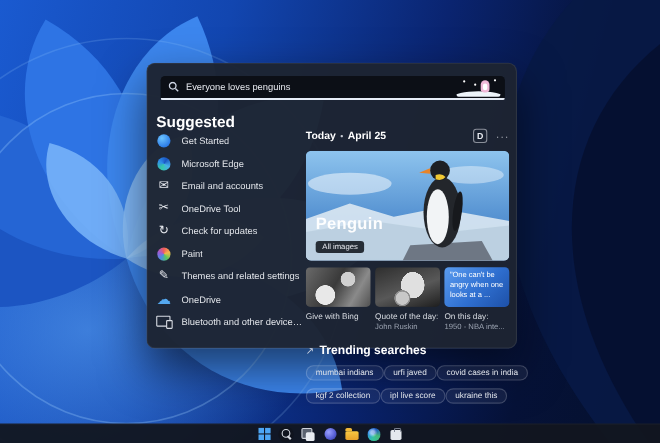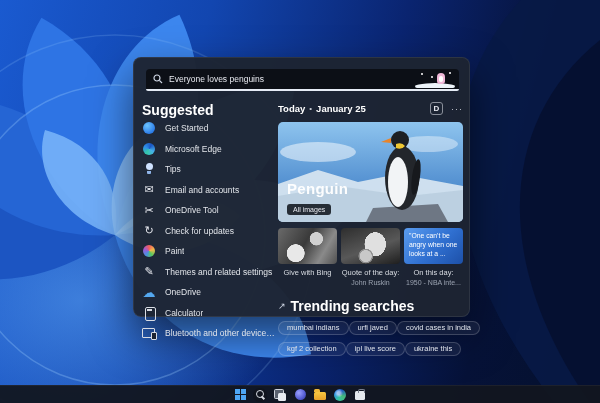--- a/index.html
+++ b/index.html
@@ -55,21 +55,21 @@
   .ic-paint:before { content:""; width:12px; height:12px; border-radius:50%;
       background:conic-gradient(#f25c5c,#f2b84a,#58c85e,#4a90e2,#9a5cd8,#f25c5c); }
   .ic-cloud { color:#54a8f0; font-size:13px; }
   .ic-calc:before { content:""; width:9px; height:12px; border:1px solid #d8dce4; border-radius:2px; position:absolute; top:1px; left:2.5px; }
   .ic-calc:after { content:""; width:5px; height:2px; background:#d8dce4; position:absolute; top:3.5px; left:4.5px; }
   .ic-devices:before { content:""; width:11px; height:8px; border:1px solid #d8dce4; border-radius:1px; position:absolute; top:2px; left:0; }
   .ic-devices:after { content:""; width:4px; height:6px; border:1px solid #d8dce4; border-radius:1px; background:#1d2432; position:absolute; top:6px; left:9px; }
 
   
   .rcol { position:absolute; left:144px; top:44px; width:185px; }
-  .today-row { display:flex; align-items:center; height:13px; }
+  .today-row { display:flex; align-items:center; height:13px;margin-top:15px; }
   .today-row .t { font-size:9.5px; font-weight:bold; color:#ffffff; }
   .today-row .sep { font-size:8px; color:#c8ccd4; margin:0 4px; }
   .profile-badge { margin-left:auto; width:13px; height:13px; border:1px solid #8a8f9a; border-radius:3px;
       color:#e8eaf0; font-size:8px; font-weight:bold; display:flex; align-items:center; justify-content:center; }
   .more-dots { margin-left:8px; color:#c8ccd4; font-size:9px; letter-spacing:1px; }
 
   .hero { position:relative; margin-top:7px; width:185px; height:100px; border-radius:5px; overflow:hidden; }
   .hero-title { position:absolute; left:9px; bottom:25px; font-size:15px; font-weight:bold; color:rgba(255,255,255,0.96); letter-spacing:0.3px; }
   .hero-badge { position:absolute; left:9px; bottom:7px; background:rgba(12,16,24,0.85); color:#e8eaf0;
       font-size:7px; padding:2px 6px; border-radius:3px; }
@@ -80,29 +80,29 @@
       radial-gradient(circle at 30% 70%, #e8e8e8 0 18%, transparent 19%),
       radial-gradient(circle at 65% 30%, #d0d0d0 0 14%, transparent 15%),
       linear-gradient(120deg,#6a6a6a,#3a3a3a 45%,#8a8a8a 75%,#505050); }
   .tile-bw2 { background:
       radial-gradient(circle at 42% 78%, #c8c8c8 0 13%, #909090 14% 16%, transparent 17%),
       radial-gradient(ellipse 30% 55% at 58% 45%, #e0e0e0 0 60%, transparent 61%),
       linear-gradient(160deg,#2e2e2e,#585858 55%,#1e1e1e); }
   .tile-quote { background:linear-gradient(135deg,#5a9cf0,#2f6fd0 55%,#1d50a8); padding:4px 5px; }
   .tile-quote .q { font-size:6.8px; line-height:1.3; color:#ffffff; }
 
-  .captions { display:flex; gap:4px; margin-top:4px;text-align:center; }
+  .captions { display:flex; gap:4px; margin-top:4px; }
   .cap { width:59px; }
   .cap .c1 { font-size:7.5px; color:#d8dce2; line-height:1.3; }
   .cap .c2 { font-size:7px; color:#9aa2b0; line-height:1.3; }
 
   .trending { margin-top:11px; }
   .tr-head { display:flex; align-items:center; gap:5px; }
   .tr-glyph { color:#cfd6e4; font-size:9px; }
-  .tr-title { font-size:14px; font-weight:bold; color:#ffffff; }
+  .tr-title { font-size:11px; font-weight:bold; color:#ffffff; }
   .chip-row { display:flex; gap:0; margin-top:7px; }
   .chip { height:14px; display:flex; align-items:center; padding:0 8px; border-radius:8px;
       background:rgba(255,255,255,0.06); border:1px solid rgba(255,255,255,0.18);
       font-size:7.5px; color:#dfe3ea; white-space:nowrap; cursor:default; }
 
   
   .taskbar { position:absolute; left:0; bottom:0; width:600px; height:18px;
       background:rgba(18,22,32,0.95); border-top:1px solid rgba(255,255,255,0.05);
       display:flex; align-items:center; justify-content:center; gap:6px; }
   .tb { width:14px; height:14px; position:relative; display:flex; align-items:center; justify-content:center; }
@@ -177,24 +177,20 @@
   <div class="sg-list">
     <div class="sg-row">
       <span class="sg-ic ic-getstarted"></span>
       <span class="sg-label">Get Started</span>
       </div>
     <div class="sg-row">
       <span class="sg-ic ic-edge"></span>
       <span class="sg-label">Microsoft Edge</span>
       </div>
     <div class="sg-row">
-      <span class="sg-ic ic-tips"></span>
-      <span class="sg-label">Tips</span>
-      </div>
-    <div class="sg-row">
       <span class="sg-ic">✉</span>
       <span class="sg-label">Email and accounts</span>
       </div>
     <div class="sg-row">
       <span class="sg-ic">✂</span>
       <span class="sg-label">OneDrive Tool</span>
       </div>
     <div class="sg-row">
       <span class="sg-ic">↻</span>
       <span class="sg-label">Check for updates</span>
@@ -203,36 +199,32 @@
       <span class="sg-ic ic-paint"></span>
       <span class="sg-label">Paint</span>
       </div>
     <div class="sg-row">
       <span class="sg-ic">✎</span>
       <span class="sg-label">Themes and related settings</span>
       </div>
     <div class="sg-row">
       <span class="sg-ic ic-cloud">☁</span>
       <span class="sg-label">OneDrive</span>
-      </div>
-    <div class="sg-row">
-      <span class="sg-ic ic-calc"></span>
-      <span class="sg-label">Calculator</span>
       </div>
     <div class="sg-row">
       <span class="sg-ic ic-devices"></span>
       <span class="sg-label">Bluetooth and other devices sett...</span>
       </div>
   </div>
 
   <div class="rcol">
     <div class="today-row">
       <span class="t">Today</span>
       <span class="sep">•</span>
-      <span class="t">January 25</span>
+      <span class="t">April 25</span>
       <span class="profile-badge">D</span>
       <span class="more-dots">···</span>
     </div>
 
     <div class="hero">
       <svg width="185" height="100" viewBox="0 0 185 100">
         <defs>
           <linearGradient id="sky" x1="0" y1="0" x2="0" y2="1">
             <stop offset="0%" stop-color="#8ec4ee"></stop>
               <stop offset="55%" stop-color="#5a96d4"></stop>

